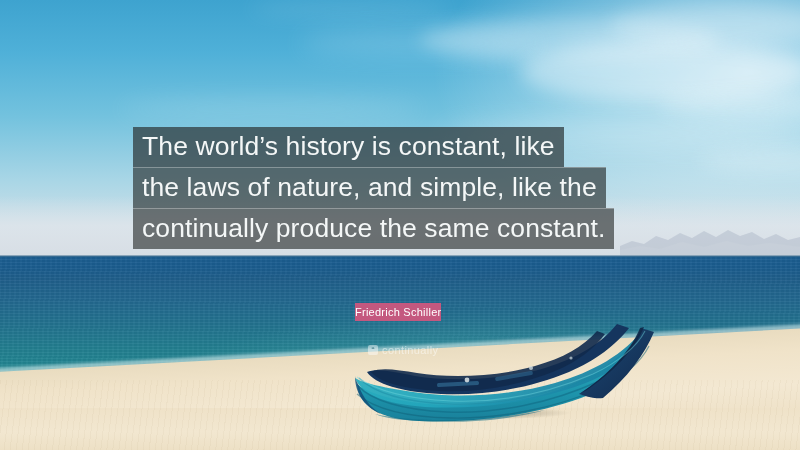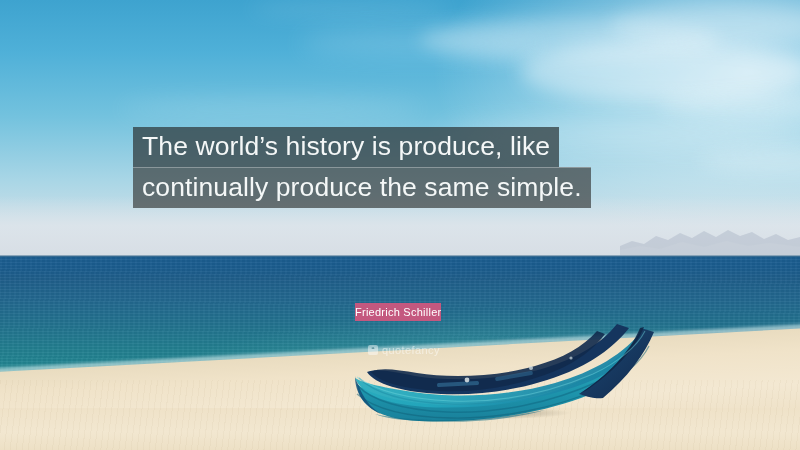--- a/index.html
+++ b/index.html
@@ -206,24 +206,25 @@
 
       <path d="M10,54 C10,70 18,84 36,92 C26,86 18,76 14,64 C12,60 10,57 10,54 Z" fill="#13507a" opacity="0.85"></path>
 
       <path d="M12,55 C30,68 62,77 106,79 C156,81 206,70 248,52 C272,41 292,25 300,9" fill="none" stroke="#6fd8de" stroke-width="1.1" opacity="0.45"></path>
 
       <path d="M30,92 C70,101 140,100 200,88 C170,97 120,102 74,99 C54,98 40,96 30,92 Z" fill="#0f6d87" opacity="0.55"></path>
     </svg>
   </div>
 
   <div class="quote">
-    <span class="qline ql-1">The world’s history is produce, like</span>
-    <span class="qline ql-4">continually produce the same simple.</span>
+    <span class="qline ql-1">The world’s history is constant, like</span>
+    <span class="qline ql-2">the laws of nature, and simple, like the</span>
+    <span class="qline ql-4">continually produce the same constant.</span>
   </div>
 
   <div class="author">Friedrich Schiller</div>
 
   <div class="wm">
     <span class="wm-badge">“</span>
-    <span class="wm-text">quotefancy</span>
+    <span class="wm-text">continually</span>
   </div>
 
 </div>
 
 </body></html>

